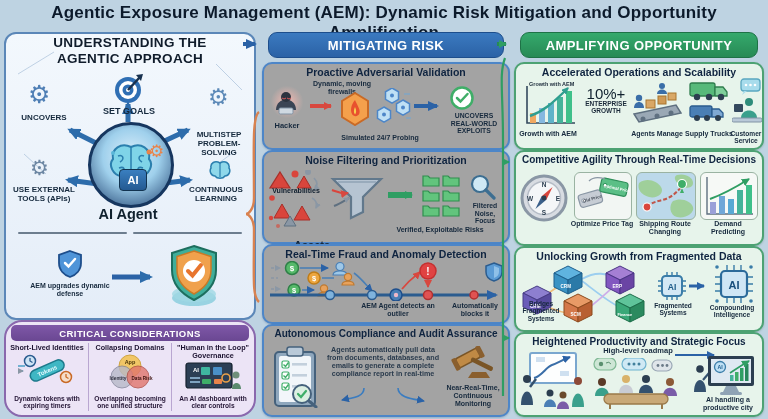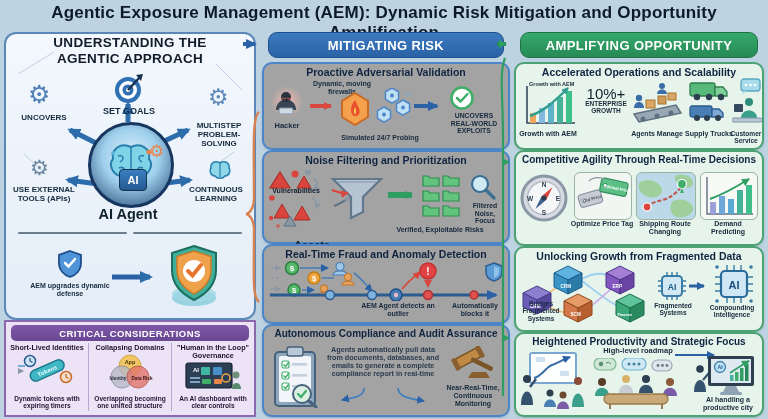--- a/index.html
+++ b/index.html
@@ -17,21 +17,21 @@
   .cap{position:absolute;font-size:7px;font-weight:bold;color:#16293d;text-align:center;line-height:1.12}
   .abs{position:absolute}
   svg{display:block}
   svg text{font-family:"Liberation Sans",sans-serif;font-weight:bold}
   .lpanel{position:absolute;left:4px;width:248px;border:2.5px solid #5b87b8;border-radius:12px;background:linear-gradient(#f3f8fd,#e4edf8)}
   .lhead{font-size:13.5px;font-weight:bold;color:#101c2b;text-align:center;line-height:1.16;padding-top:1px;letter-spacing:.3px}
   .node-label{position:absolute;font-size:8px;font-weight:bold;color:#14283c;text-align:center;line-height:1.12}
   .gear{font-family:"DejaVu Sans",sans-serif;color:#4f7fb5;line-height:1;display:block;text-align:center}
   .divrow{position:absolute;left:12px;right:12px;display:flex;align-items:center;gap:6px;font-size:10px;font-weight:bold;color:#18222e}
   .dline{flex:1;height:1.5px;background:#6c7d8e;border-radius:1px}
-  .cpanel{position:absolute;left:4px;width:248px;background:#ece4f6;border:2px solid #8a68ad;border-radius:1px}
+  .cpanel{position:absolute;left:4px;width:248px;background:#ece4f6;border:2px solid #8a68ad;border-radius:18px}
   .chead{height:16px;margin:3px 5px 2px;background:linear-gradient(#7f58a8,#6a4792);border-radius:5px;color:#fff;font-size:9.5px;font-weight:bold;display:flex;align-items:center;justify-content:center;letter-spacing:.4px}
   .ccols{display:flex;height:68px}
   .ccol{flex:1;padding:0 2px;position:relative;text-align:center}
   .ccol+.ccol{border-left:1px solid #b9a6d1}
   .ct{font-size:7.2px;font-weight:bold;color:#1c1230;line-height:1.08;margin-top:1px}
   .cc{font-size:6.6px;font-weight:bold;color:#241535;line-height:1.08;position:absolute;bottom:2px;left:1px;right:1px}
   .cicon{display:flex;justify-content:center;margin-top:2px}
   .statbig{font-size:15px;font-weight:normal;color:#10212e;line-height:1}
   .statsub{font-size:6.5px;font-weight:bold;color:#1b2a3a;line-height:1.05}
   .card{position:absolute;border:1.5px solid #9ab3a2;border-radius:6px;background:#f2f6f3;overflow:hidden}
@@ -91,21 +91,21 @@
         <circle cx="14" cy="16" r="2" fill="#fff"></circle>
       <line x1="14" y1="16" x2="26" y2="3" stroke="#18314f" stroke-width="2.5"></line>
         <path d="M22 1 L29 0 L27 7 Z" fill="#18314f"></path>
     </svg>
     <div class="node-label" style="left:86px;top:72px;width:74px;font-size:9px">SET GOALS</div>
 
     <span class="gear abs" style="left:22px;top:48px;font-size:25px">⚙</span>
     <div class="node-label" style="left:6px;top:80px;width:64px">UNCOVERS</div>
 
     <span class="gear abs" style="left:202px;top:52px;font-size:23px;color:#5d8ab8">⚙</span>
-    <div class="node-label" style="left:182px;top:88px;width:62px">MULTISTEP PROBLEM-SOLVING</div>
+    <div class="node-label" style="left:182px;top:97px;width:62px">MULTISTEP PROBLEM-SOLVING</div>
 
     <div class="abs" style="left:82px;top:88px;width:80px;height:80px;border-radius:50%;background:radial-gradient(circle at 50% 40%,#dff0fb 0%,#9fd0ec 45%,#1d3f6e 100%);border:3px solid #16365f;display:flex;align-items:center;justify-content:center">
       <svg width="52" height="46" viewBox="0 0 52 46">
         <path d="M26 5 C16 0 6 7 8 17 C3 23 8 33 16 34 C19 40 33 40 36 34 C44 33 49 23 44 17 C46 7 36 0 26 5 Z" fill="#7fd4e8" stroke="#2b7fae" stroke-width="2"></path>
         <path d="M26 5 V34 M13 14 C18 12 20 17 15 20 M39 14 C34 12 32 17 37 20 M14 26 C19 24 21 28 17 30 M38 26 C33 24 31 28 35 30" stroke="#2b7fae" stroke-width="1.5" fill="none"></path>
         <circle cx="44" cy="10" r="2.5" fill="#e8834a"></circle>
           <circle cx="8" cy="11" r="2" fill="#5bb7d8"></circle>
       </svg>
       <div class="abs" style="left:28px;top:44px;width:26px;height:20px;background:linear-gradient(#3a7fc0,#245a92);border:1.5px solid #123350;border-radius:4px;color:#fff;font-weight:bold;font-size:11px;display:flex;align-items:center;justify-content:center">AI</div>
       <span class="gear abs" style="left:58px;top:18px;font-size:17px;color:#e8834a">⚙</span>

